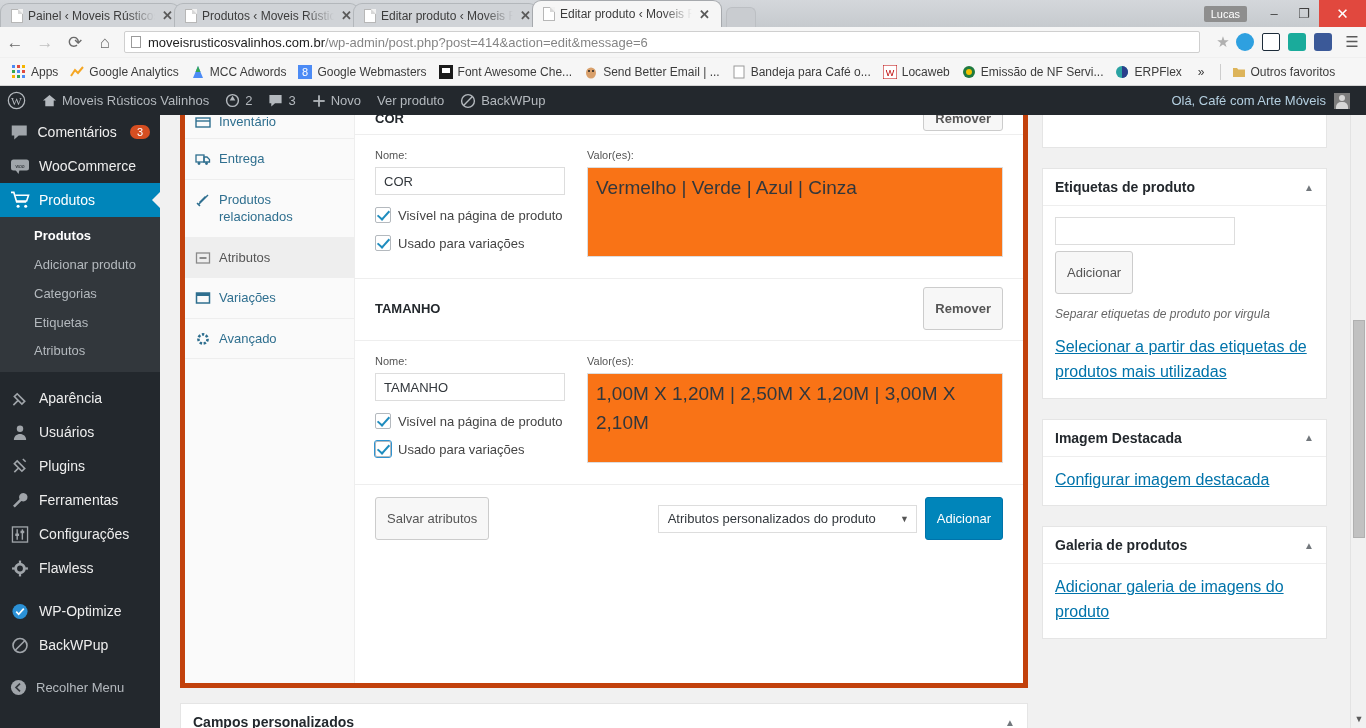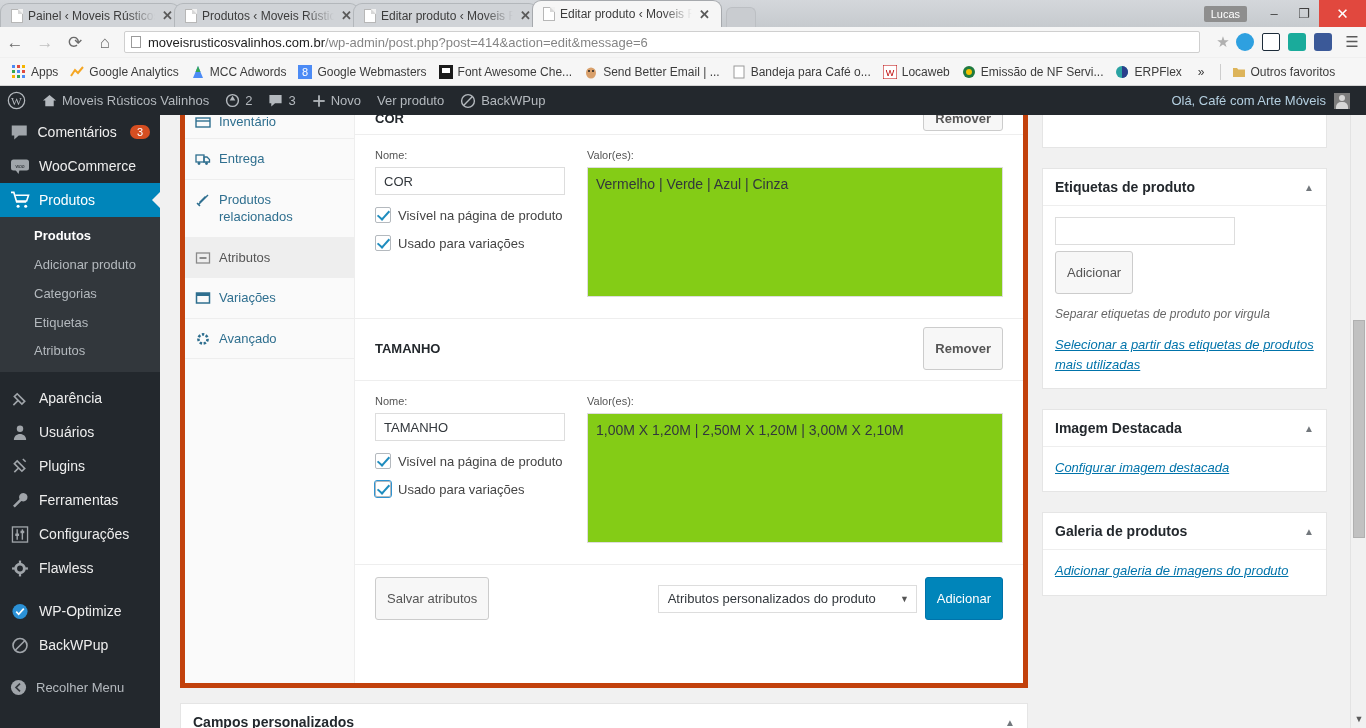--- a/index.html
+++ b/index.html
@@ -186,23 +186,23 @@
   .attr-body { padding: 14px 20px 18px 20px; border-bottom: 1px solid #eee; display: flex; gap: 22px; background: #fff;}
   .attr-col-name { width: 190px; flex: 0 0 190px; }
   .attr-col-val { flex: 1; }
   .fld-label { font-size: 11px; color: #555; margin-bottom: 6px; display:block; }
   .txt-input {
     width: 100%; height: 28px; border: 1px solid #ddd; padding: 3px 8px;
     font-family: "Liberation Sans", sans-serif; font-size: 13px; color: #32373c;
     background: #fff; border-radius: 0;
   }
   .txt-area {
-    width: 100%; height: 130px; border: 1px solid #ddd; padding: 6px 8px;
-    font-family: "Liberation Sans", sans-serif; font-size: 14px; color: #32373c;
-    background: #84cc16; resize: none; overflow: hidden; line-height: 1.5;
+    width: 100%; height: 90px; border: 1px solid #ddd; padding: 6px 8px;
+    font-family: "Liberation Sans", sans-serif; font-size: 19px; color: #32373c;
+    background: #f97316; resize: none; overflow: hidden; line-height: 1.5;
   }
   .cb-row { display: flex; align-items: center; gap: 7px; margin-top: 12px; font-size: 13px; color: #444; }
   .cbx {
     width: 16px; height: 16px; border: 1px solid #b4b9be; background: #fff;
     flex: 0 0 16px; position: relative; border-radius: 2px;
   }
   .cbx.checked::after {
     content: ""; position: absolute; left: 4px; top: 0px;
     width: 5px; height: 10px; border: solid #1e8cbe; border-width: 0 2px 2px 0;
     transform: rotate(42deg);
@@ -238,21 +238,21 @@
 
   
   #postbox-right {
     position: absolute; left: 882px; top: -7px; width: 285px;
   }
   #partial-box { background: #fff; border: 1px solid #e5e5e5; height: 40px; }
   .side-box { background: #fff; border: 1px solid #e5e5e5; margin-top: 20px; }
   .side-inner { padding: 11px 12px 13px 12px; }
   .tag-input { width: 180px; height: 28px; border: 1px solid #ddd; background: #fff; display: block; }
   .desc { font-style: italic; color: #666; font-size: 12px; margin-top: 11px; line-height:1.5;}
-  .side-link { color: #0073aa; text-decoration: underline; font-size: 13px; display: inline-block; line-height: 1.55; font-style: italic; }
+  .side-link { color: #0073aa; text-decoration: underline; font-size: 16px; display: inline-block; line-height: 1.55; }
 
   
   #page-scrollbar {
     position: absolute; right: 0; top: 115px; width: 16px; height: 613px;
     background: #f1f1f1; border-left: 1px solid #e3e3e3;
   }
   #scroll-thumb {
     position: absolute; left: 2px; top: 205px; width: 12px; height: 218px;
     background: #c1c1c1; border: 1px solid #b0b0b0;
   }

